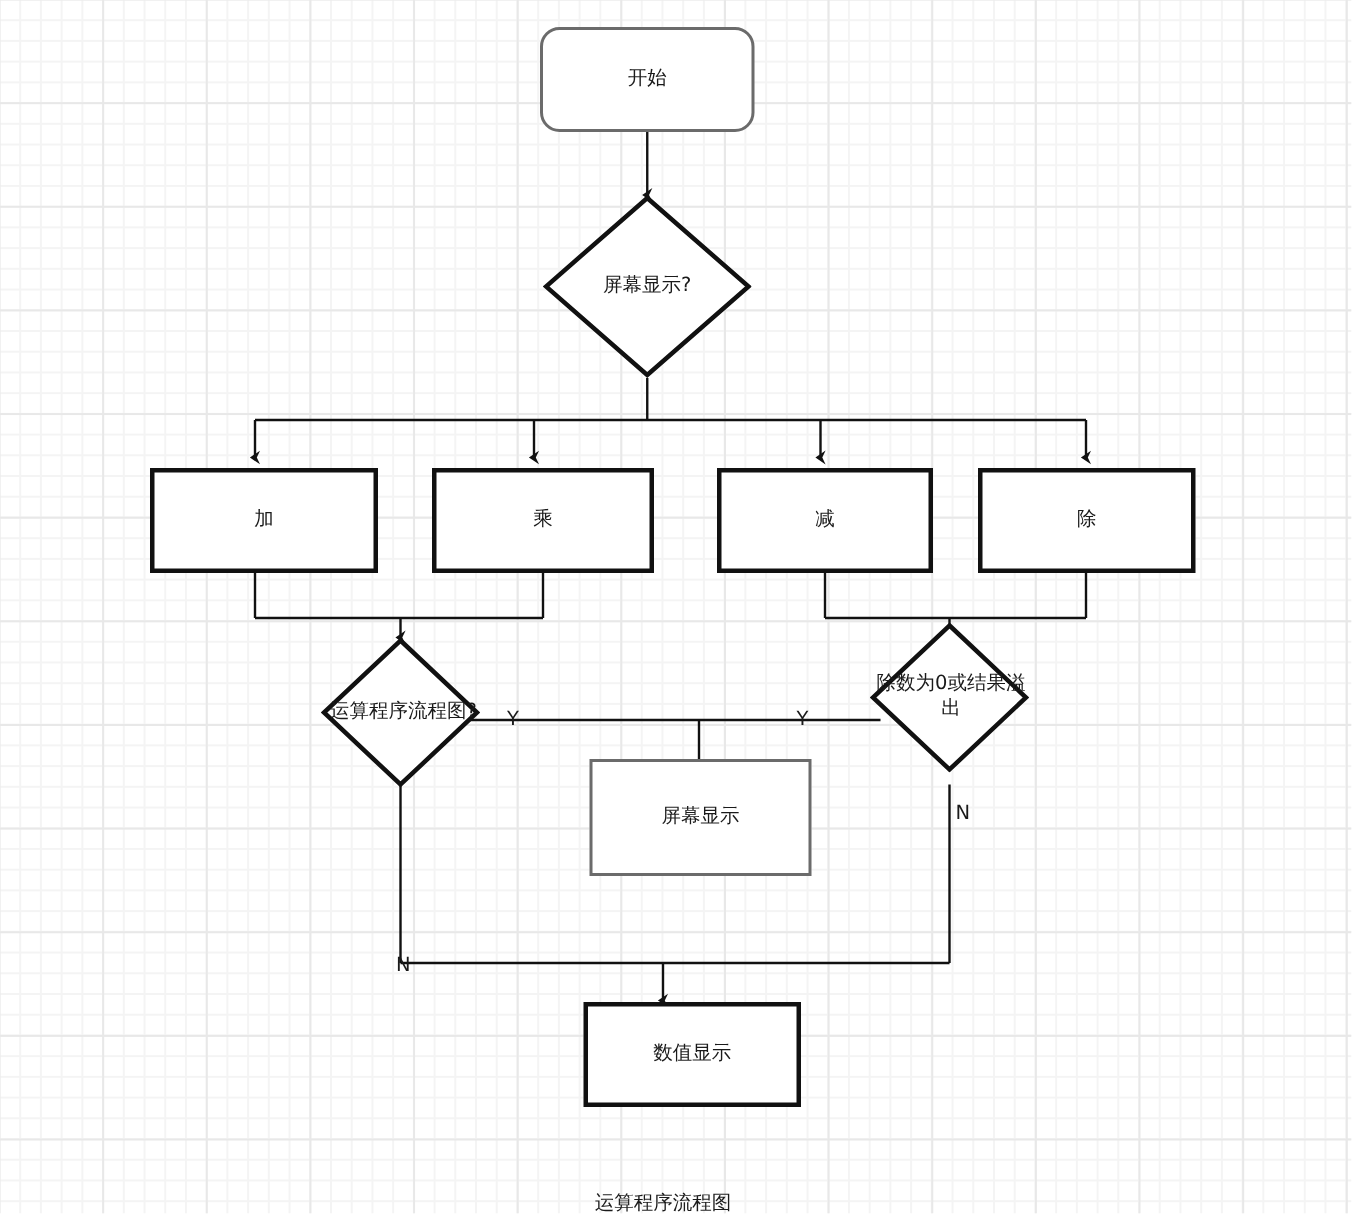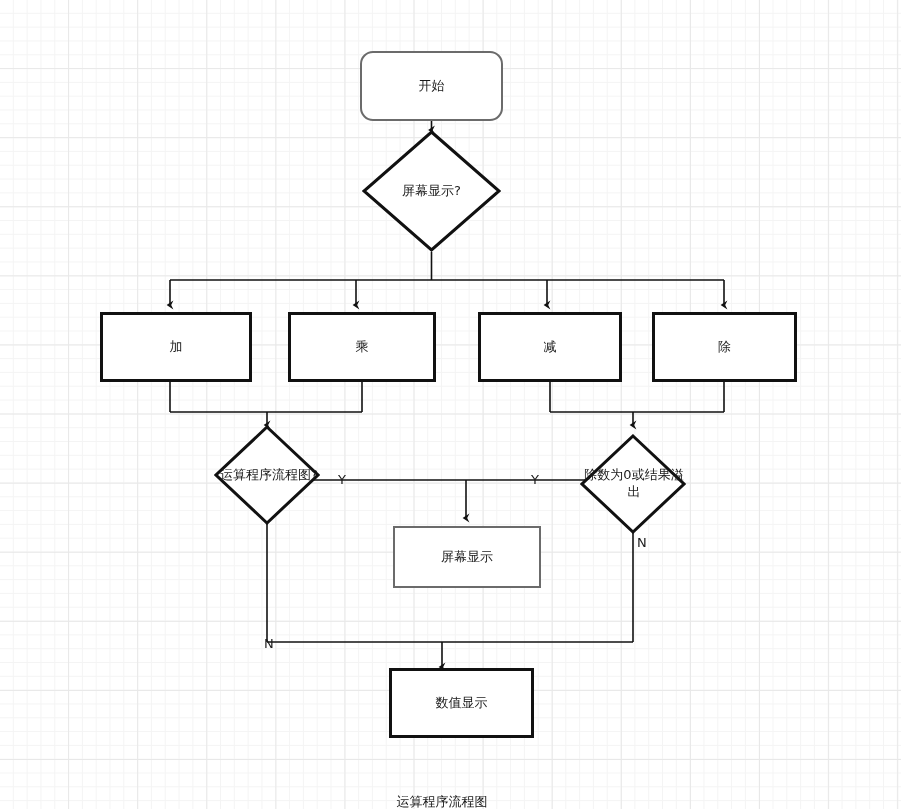--- a/index.html
+++ b/index.html
@@ -132,21 +132,21 @@
       <path d="M587,480 L466,480"></path>
       <path d="M466,480 L466,518" marker-end="url(#arrow)"></path>
 
       <path d="M267,523 L267,642"></path>
       <path d="M633,523 L633,642"></path>
       <path d="M267,642 L633,642"></path>
       <path d="M442,642 L442,667" marker-end="url(#arrow)"></path>
     </g>
   </svg>
 
-  <div class="node terminator" style="left:360px; top:18px; width:143px; height:70px;margin-top:33px;">
+  <div class="node terminator" style="left:360px; top:18px; width:143px; height:70px;">
     <span>开始</span>
   </div>
 
   <div class="diamond-wrap" style="left:362px; top:130px; width:139px; height:122px;">
     <svg width="139" height="122" viewBox="0 0 139 122">
       <polygon points="69.5,2 137,61 69.5,120 2,61" fill="#ffffff" stroke="#111111" stroke-width="3"></polygon>
     </svg>
     <div class="diamond-label">屏幕显示?</div>
   </div>
 
@@ -166,28 +166,28 @@
     <span>除</span>
   </div>
 
   <div class="diamond-wrap" style="left:214px; top:425px; width:106px; height:100px;">
     <svg width="106" height="100" viewBox="0 0 106 100">
       <polygon points="53,2 104,50 53,98 2,50" fill="#ffffff" stroke="#111111" stroke-width="3"></polygon>
     </svg>
     <div class="diamond-label" style="padding:0 2px;">运算程序流程图?</div>
   </div>
 
-  <div class="diamond-wrap" style="left:580px; top:434px; width:106px; height:100px;">
+  <div class="diamond-wrap" style="left:580px; top:415px; width:106px; height:100px;">
     <svg width="106" height="100" viewBox="0 0 106 100">
       <polygon points="53,2 104,50 53,98 2,50" fill="#ffffff" stroke="#111111" stroke-width="3"></polygon>
     </svg>
     <div class="diamond-label" style="padding:0 1px;">除数为0或结果溢出</div>
   </div>
 
-  <div class="node process-thin" style="left:393px; top:526px; width:148px; height:62px;">
+  <div class="node process-thin" style="left:393px; top:506px; width:148px; height:78px;">
     <span>屏幕显示</span>
   </div>
 
   <div class="node process-bold" style="left:389px; top:668px; width:145px; height:70px;">
     <span>数值显示</span>
   </div>
 
   <span class="edge-label" style="left:338px; top:472px;">Y</span>
 
   <span class="edge-label" style="left:531px; top:472px;">Y</span>

